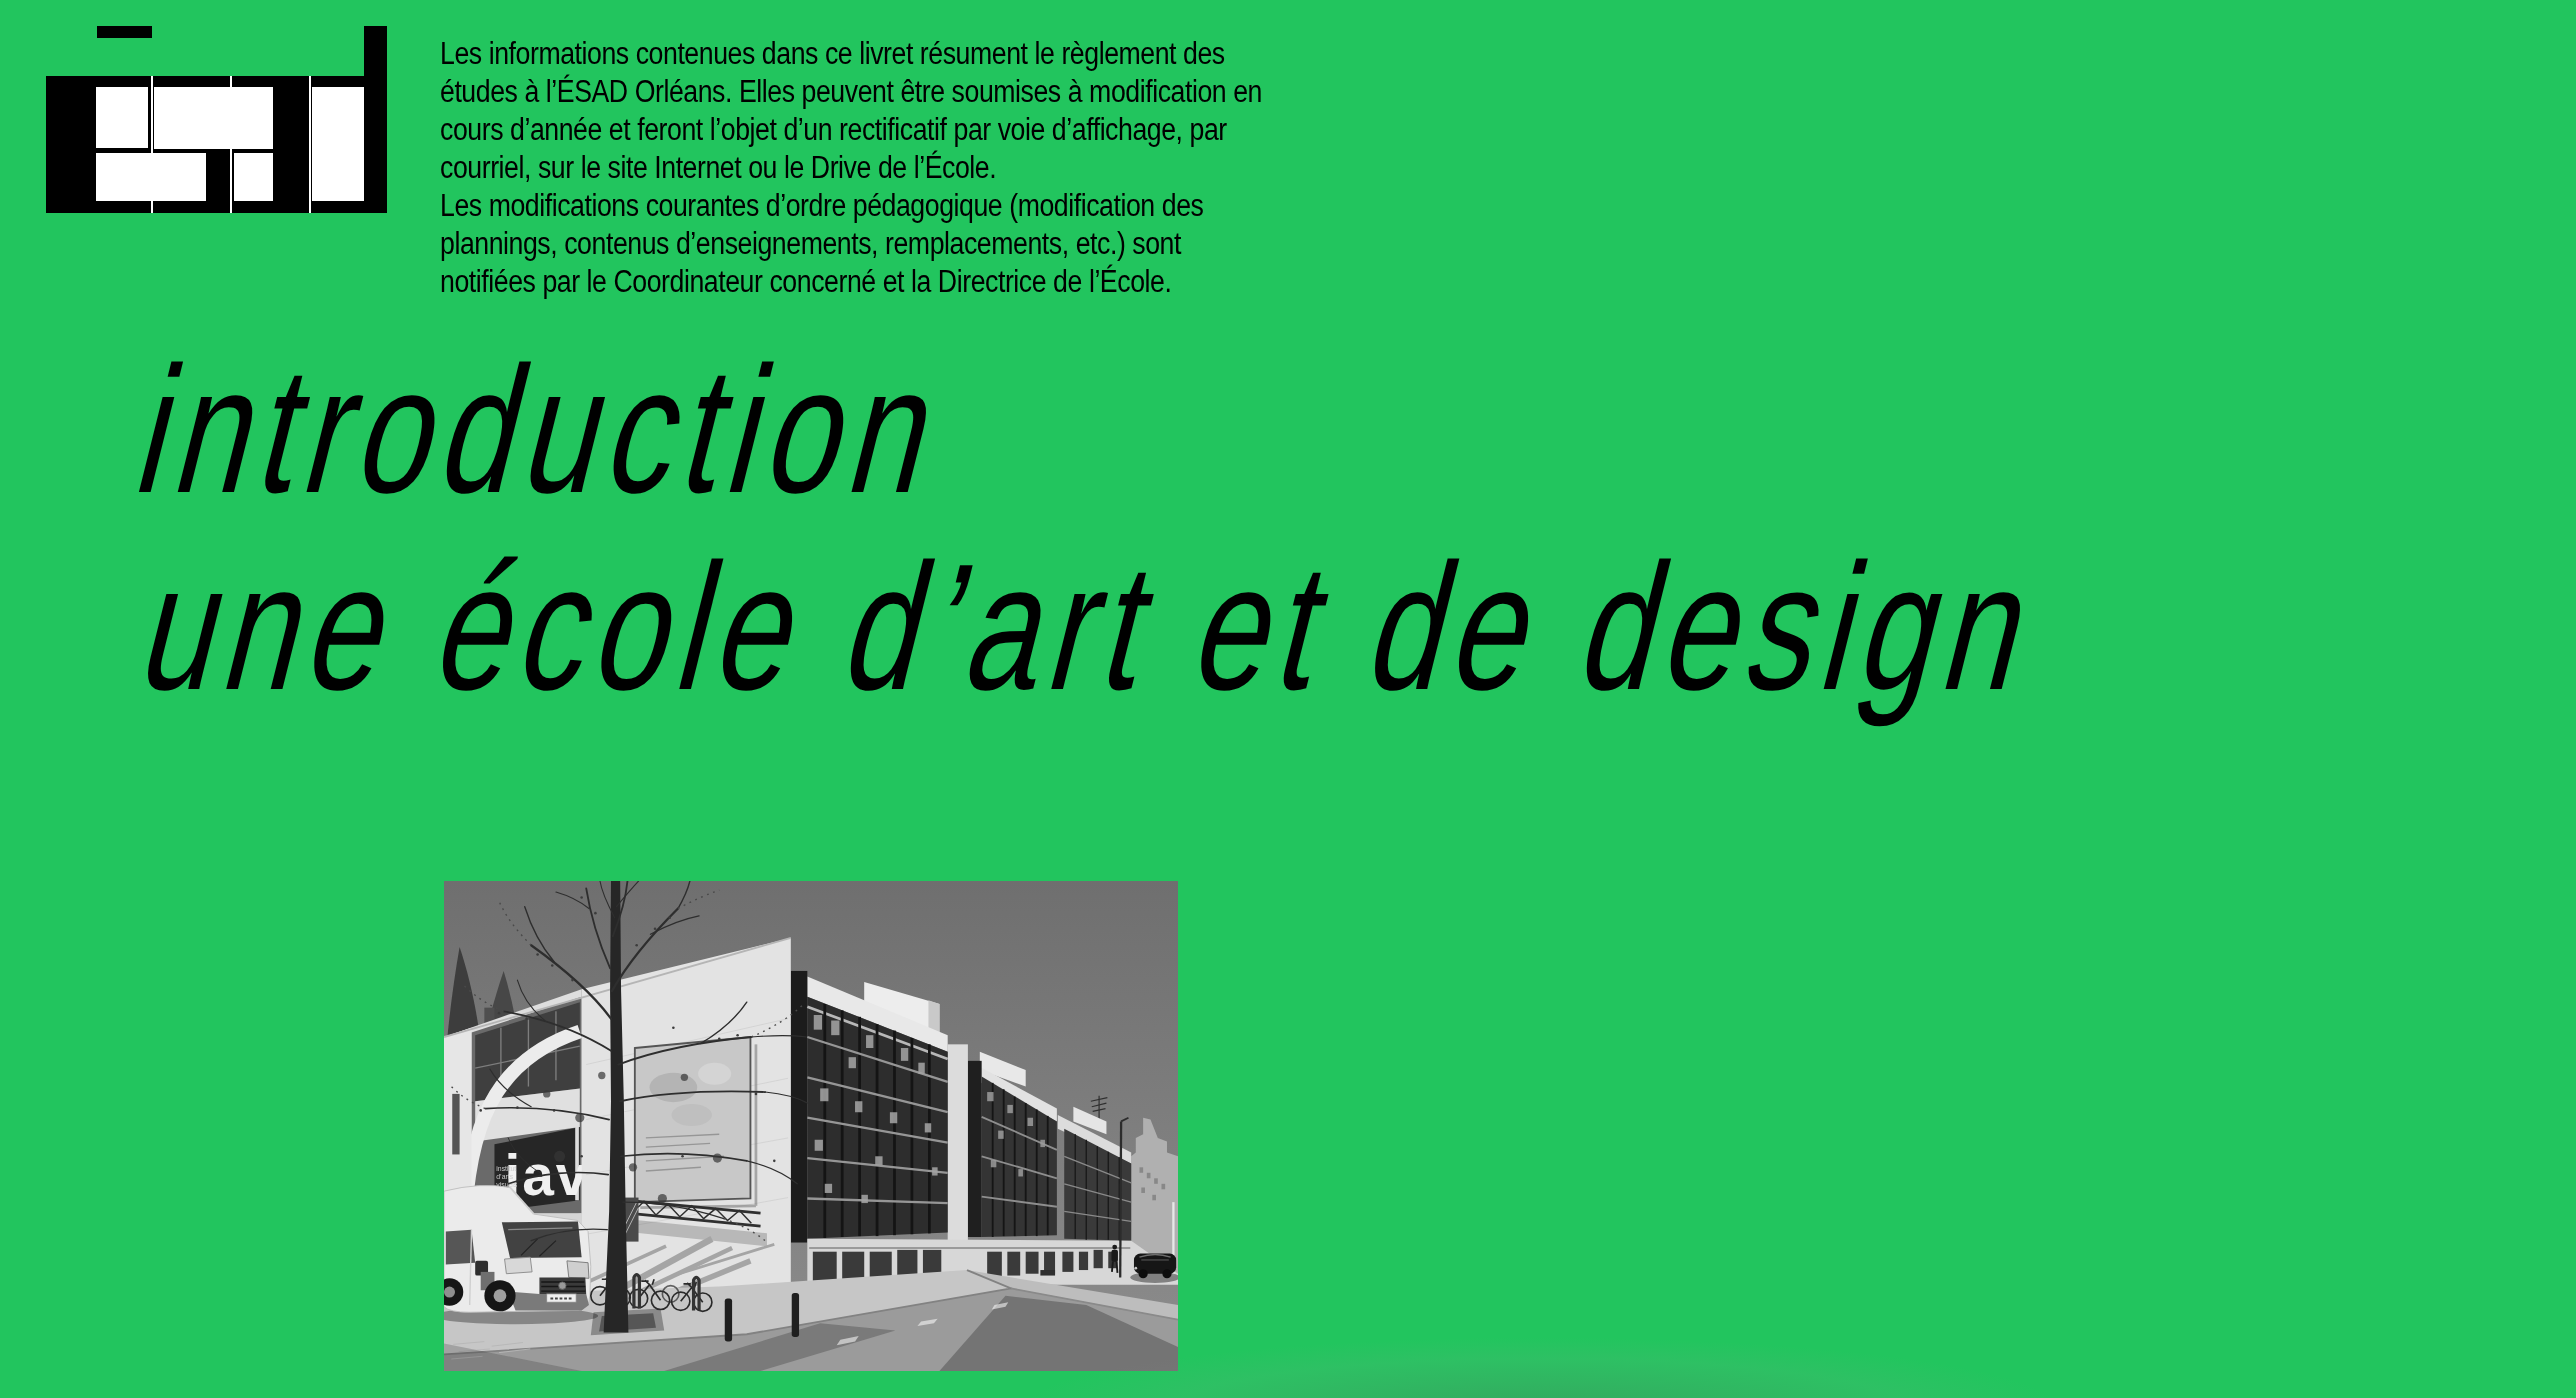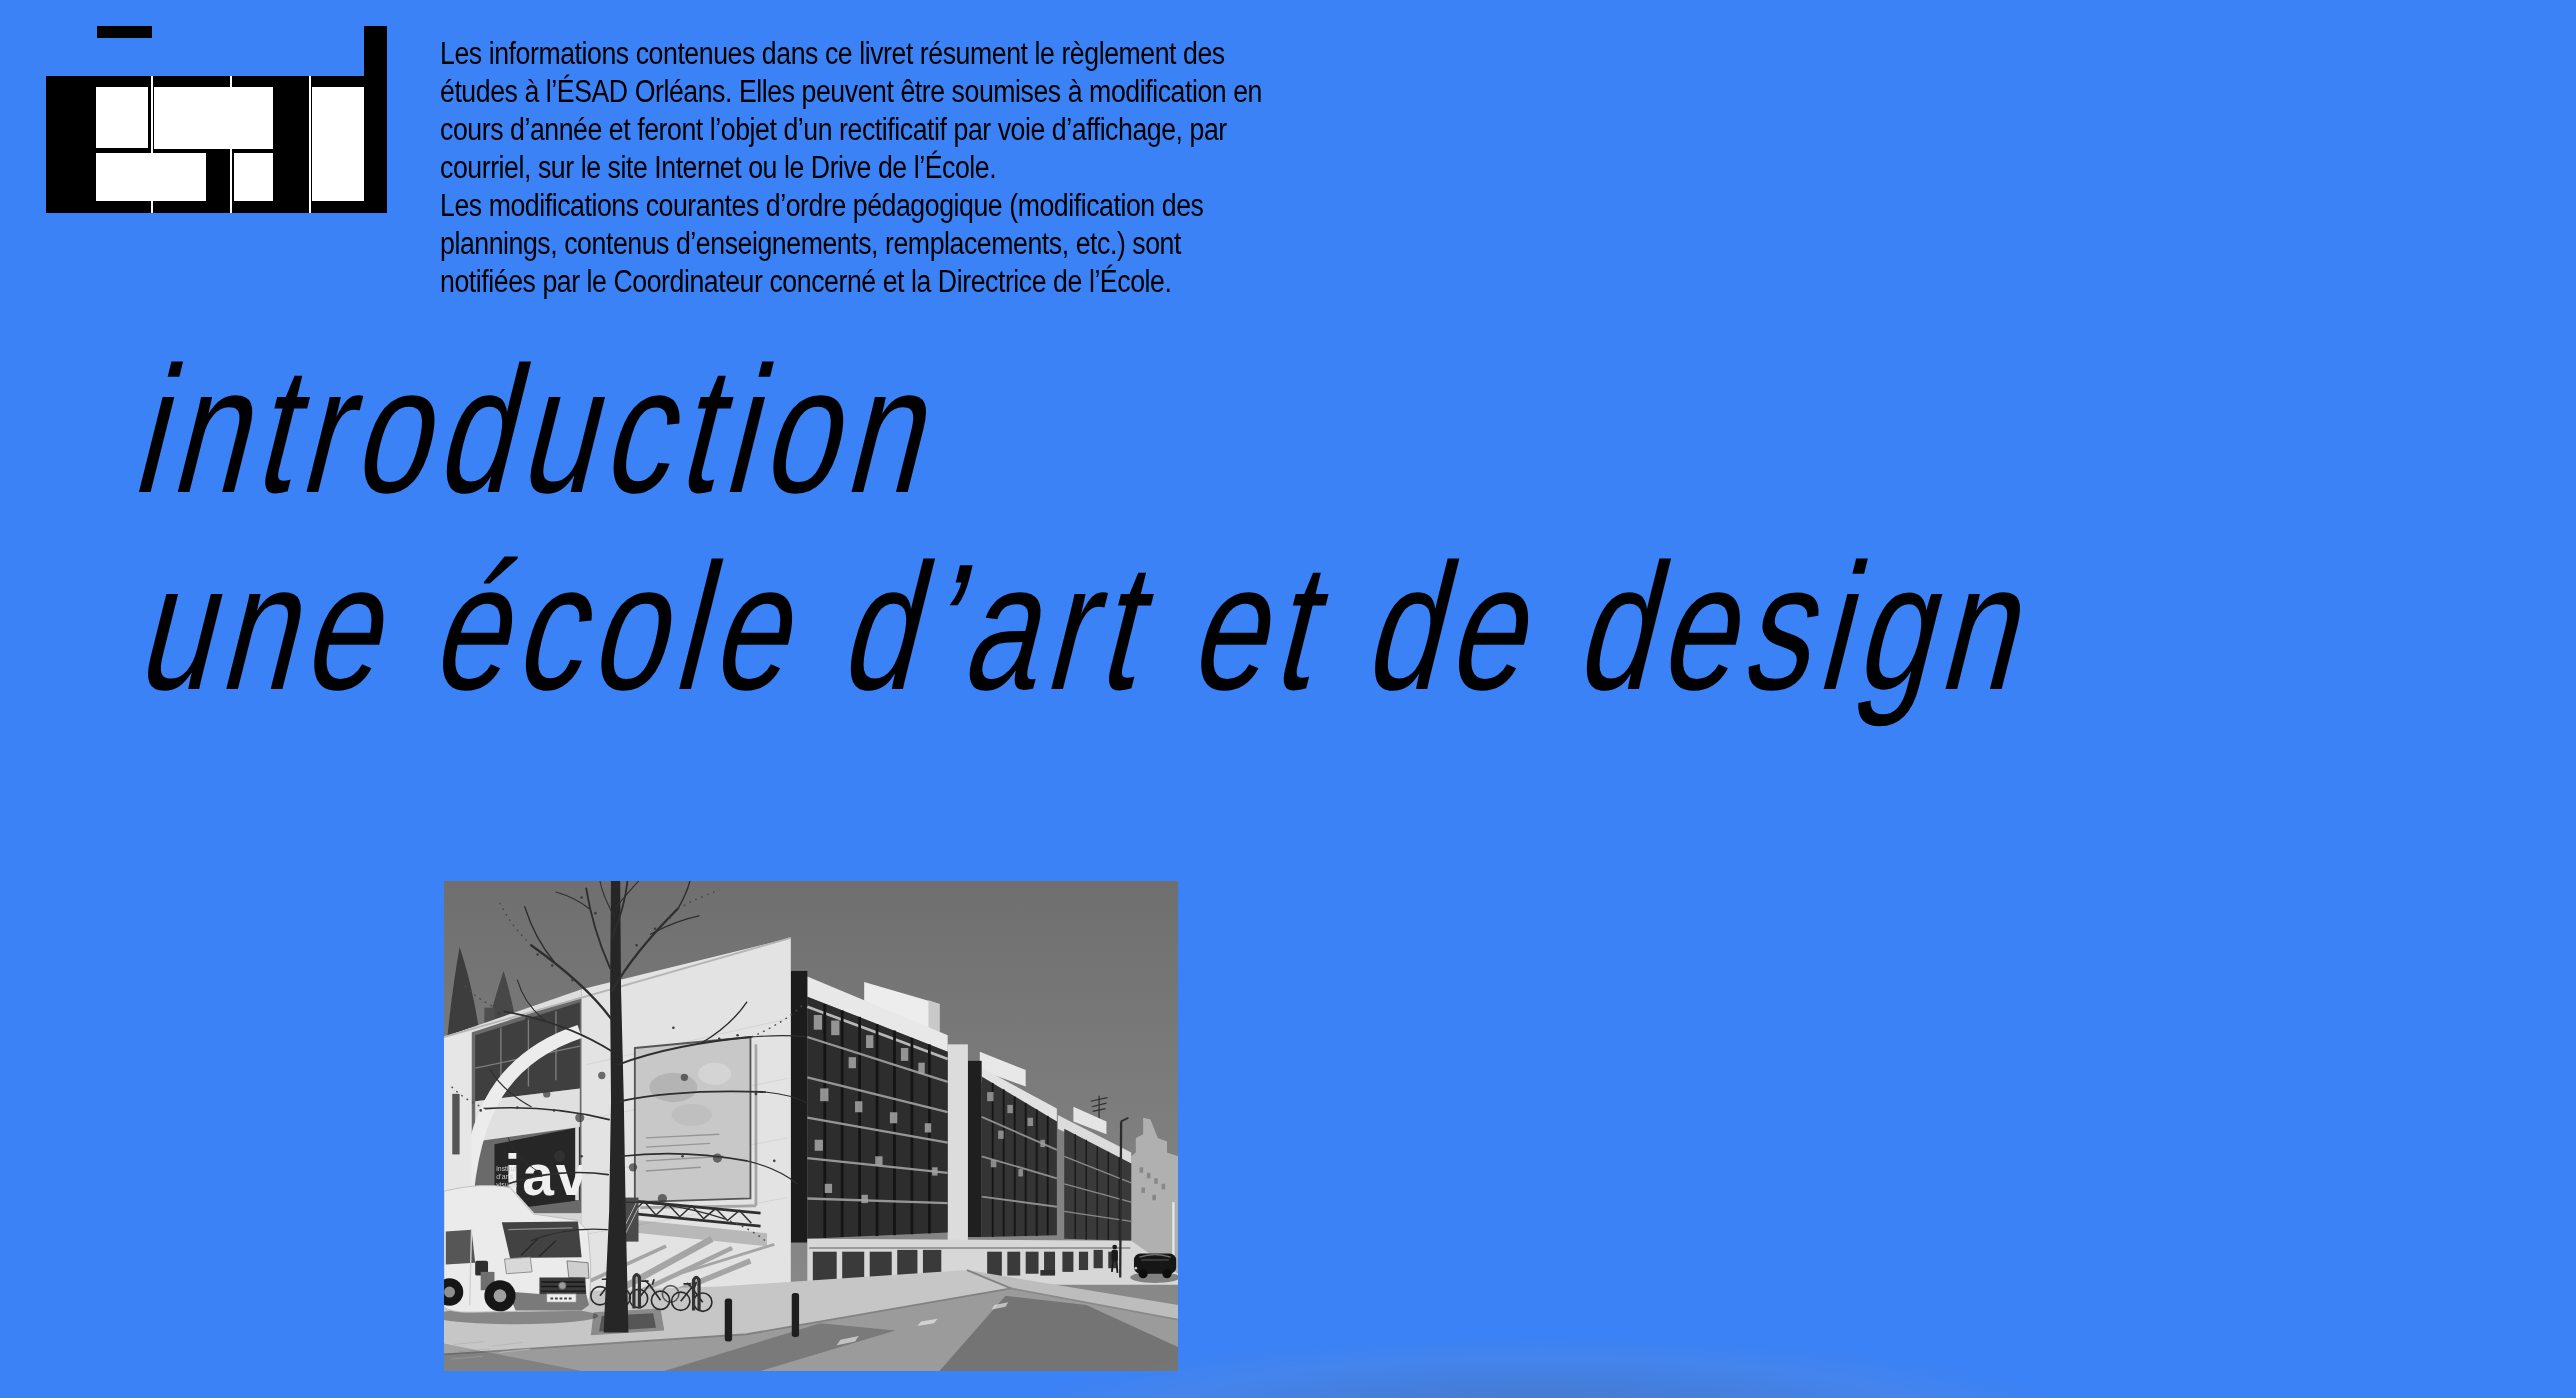--- a/index.html
+++ b/index.html
@@ -1,16 +1,16 @@
 <!DOCTYPE html>
 <html style="font-size:14.7px"><head>
 <meta charset="utf-8">
 <style>
   html,body{margin:0;padding:0;background:#fff;}
-  .page{position:relative;width:2576px;height:1398px;background:#3b82f6;overflow:hidden;
+  .page{position:relative;width:2576px;height:1398px;background:#22c55e;overflow:hidden;
         font-family:"Liberation Sans",sans-serif;}
   
   .logo{position:absolute;left:46px;top:26px;width:341px;height:187px;}
   .logo .blk{position:absolute;background:#000;}
   .logo .wht{position:absolute;background:#fff;}
   
   .para{position:absolute;left:440px;top:35px;color:#000;font-size:31px;line-height:38px;
         letter-spacing:-0.5px;transform:scaleX(0.86);transform-origin:0 0;}
   .para div{white-space:nowrap;}
   

